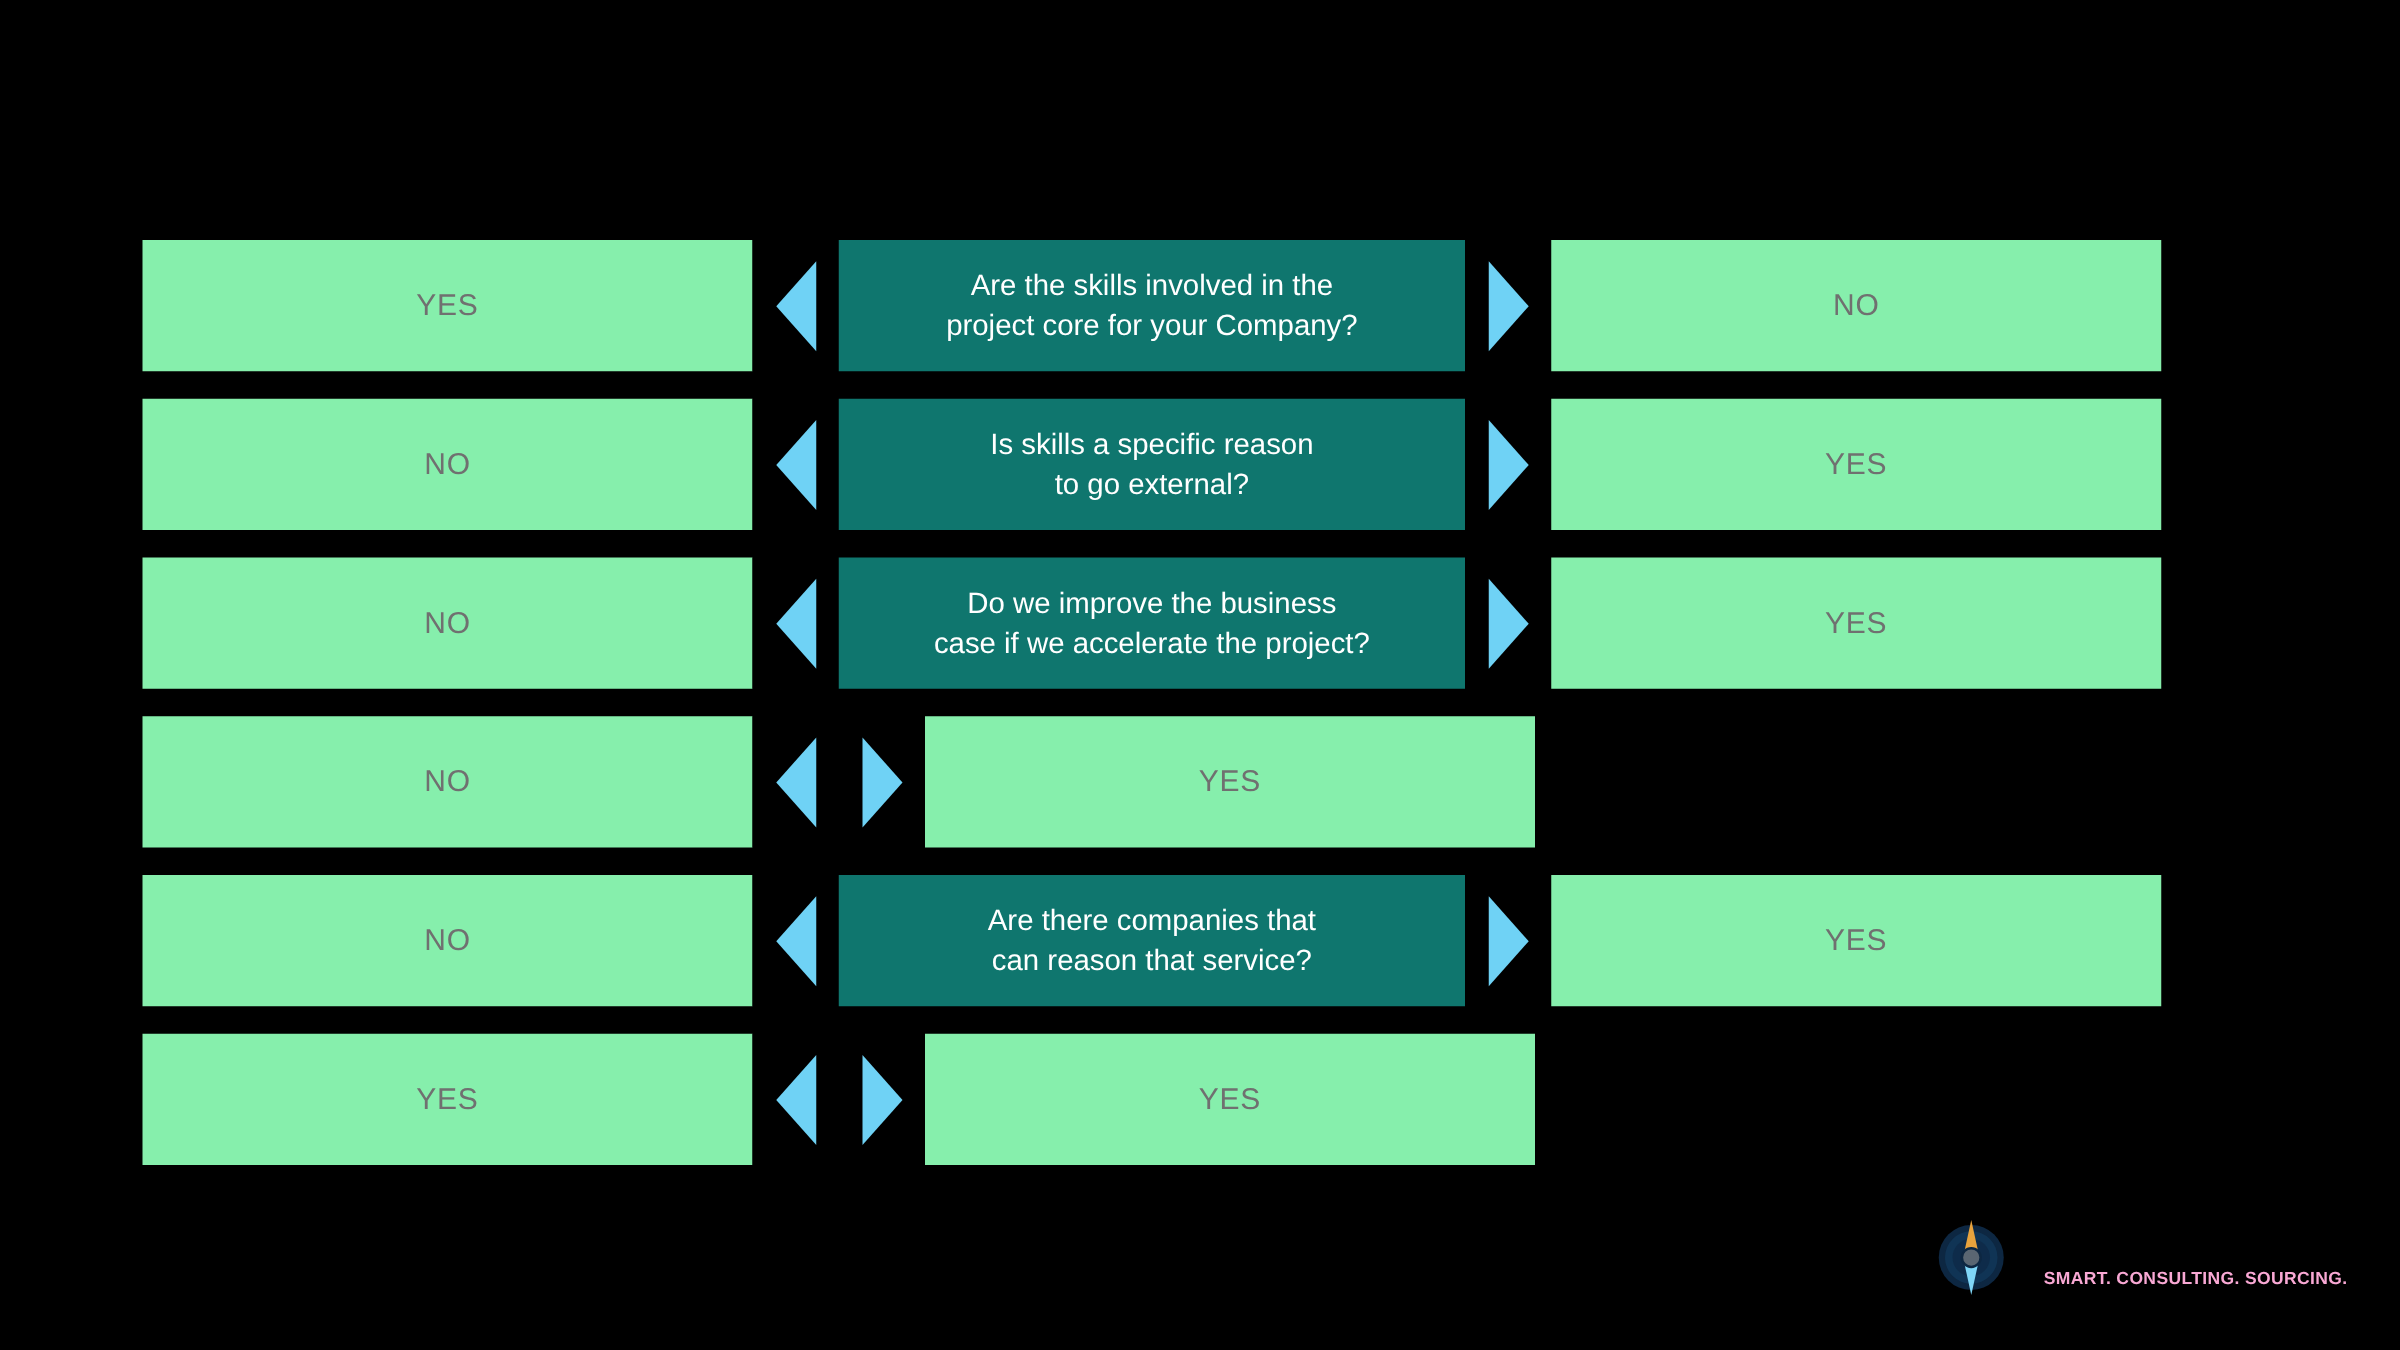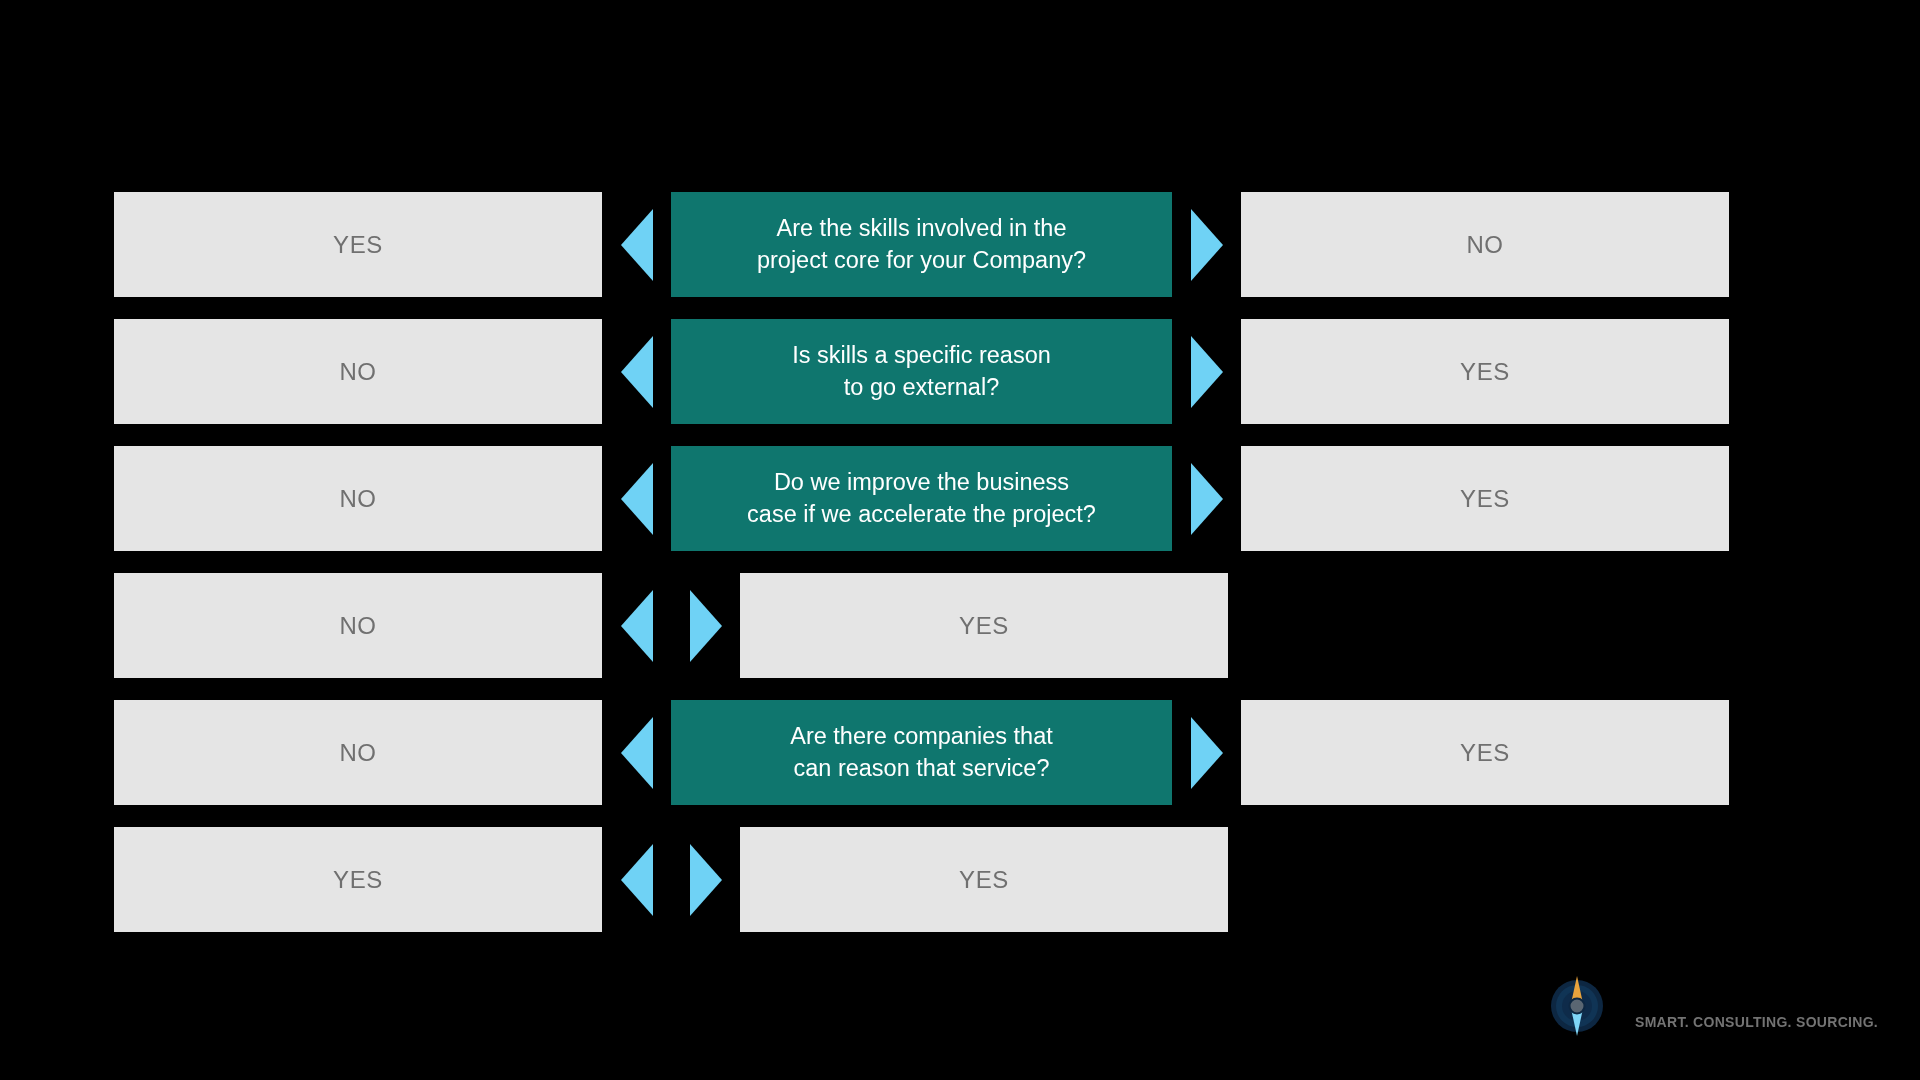--- a/index.html
+++ b/index.html
@@ -28,21 +28,21 @@
     position: absolute;
     left: 114px;
     width: 1643px;
     height: 105px;
     display: flex;
     align-items: stretch;
   }
 
   .answer-box {
     width: 488px;
-    background: #e5e5e5;
+    background: #86efac;
     display: flex;
     align-items: center;
     justify-content: center;
     box-sizing: border-box;
   }
   .answer-label {
     color: #707070;
     font-size: 24px;
     font-weight: 400;
     letter-spacing: 0.6px;
@@ -98,21 +98,21 @@
     align-items: center;
   }
   .logo-mark {
     width: 68px;
     height: 68px;
     position: relative;
     flex: 0 0 auto;
   }
   .logo-wordmark {
     margin-left: 24px;
-    color: #737373;
+    color: #f9a8d4;
     font-size: 14px;
     font-weight: 700;
     letter-spacing: 0.3px;
     white-space: nowrap;
     align-self: flex-end;
     margin-bottom: 10px;
   }
 </style>
 </head>
 <body>

